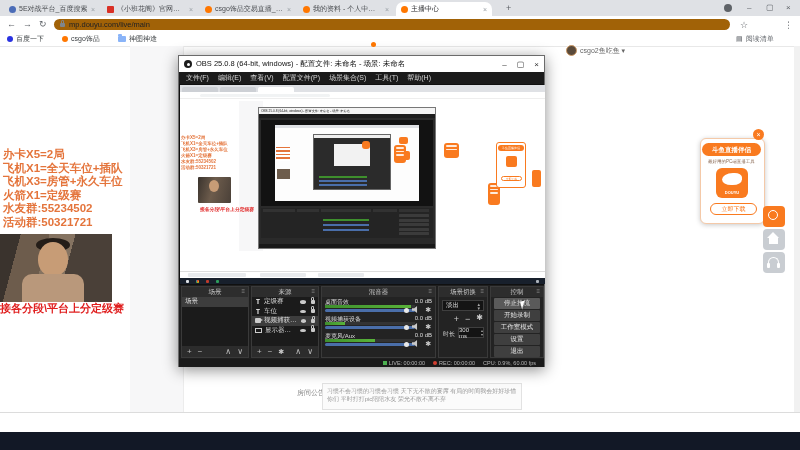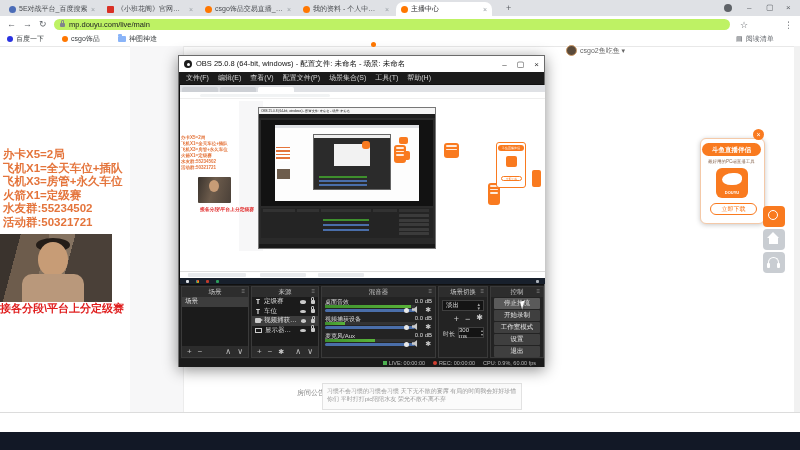--- a/index.html
+++ b/index.html
@@ -13,21 +13,21 @@
   .tabstrip{position:absolute;left:0;top:0;width:800px;height:16px;background:#dfe1e5}
   .tab{position:absolute;top:2px;height:14px;width:96px;border-radius:7px 7px 0 0;
     display:flex;align-items:center;gap:3px;padding:0 5px;box-sizing:border-box;
     font-size:7px;color:#4a4d51;background:transparent}
   .tab.active{background:#fff;color:#202124}
   .fav{width:7px;height:7px;border-radius:50%;flex:0 0 auto}
   .tclose{margin-left:auto;font-size:7px;color:#9aa0a6}
   .winbtn{position:absolute;top:3px;font-size:8px;color:#5f6368}
   .toolbar{position:absolute;left:0;top:16px;width:800px;height:16px;background:#fff;border-bottom:1px solid #ededed}
   .navg{position:absolute;top:3px;font-size:9px;color:#5f6368}
-  .urlpill{position:absolute;left:54px;top:2.5px;width:676px;height:11px;border-radius:6px;background:#bef264;
+  .urlpill{position:absolute;left:54px;top:2.5px;width:676px;height:11px;border-radius:6px;background:#a16207;
     display:flex;align-items:center;gap:4px;padding:0 6px;box-sizing:border-box}
   .lockico{width:5px;height:4px;background:#80868b;border-radius:1px;position:relative;margin-top:2px}
   .lockico:before{content:"";position:absolute;top:-3px;left:1px;width:3px;height:3px;border:1px solid #80868b;border-bottom:none;border-radius:3px 3px 0 0;box-sizing:border-box}
   .urltxt{font-size:7.5px;color:#202124}
   .bookbar{position:absolute;left:0;top:32px;width:800px;height:14px;background:#fff;border-bottom:1px solid #e8e8e8}
   .bm{position:absolute;top:2px;height:10px;display:flex;align-items:center;gap:3px;font-size:7px;color:#3c4043}
   .folder{width:8px;height:6px;background:#8ab4f8;border-radius:1px;position:relative}
   .folder:before{content:"";position:absolute;top:-2px;left:0;width:4px;height:2px;background:#8ab4f8;border-radius:1px 1px 0 0}
 
   

